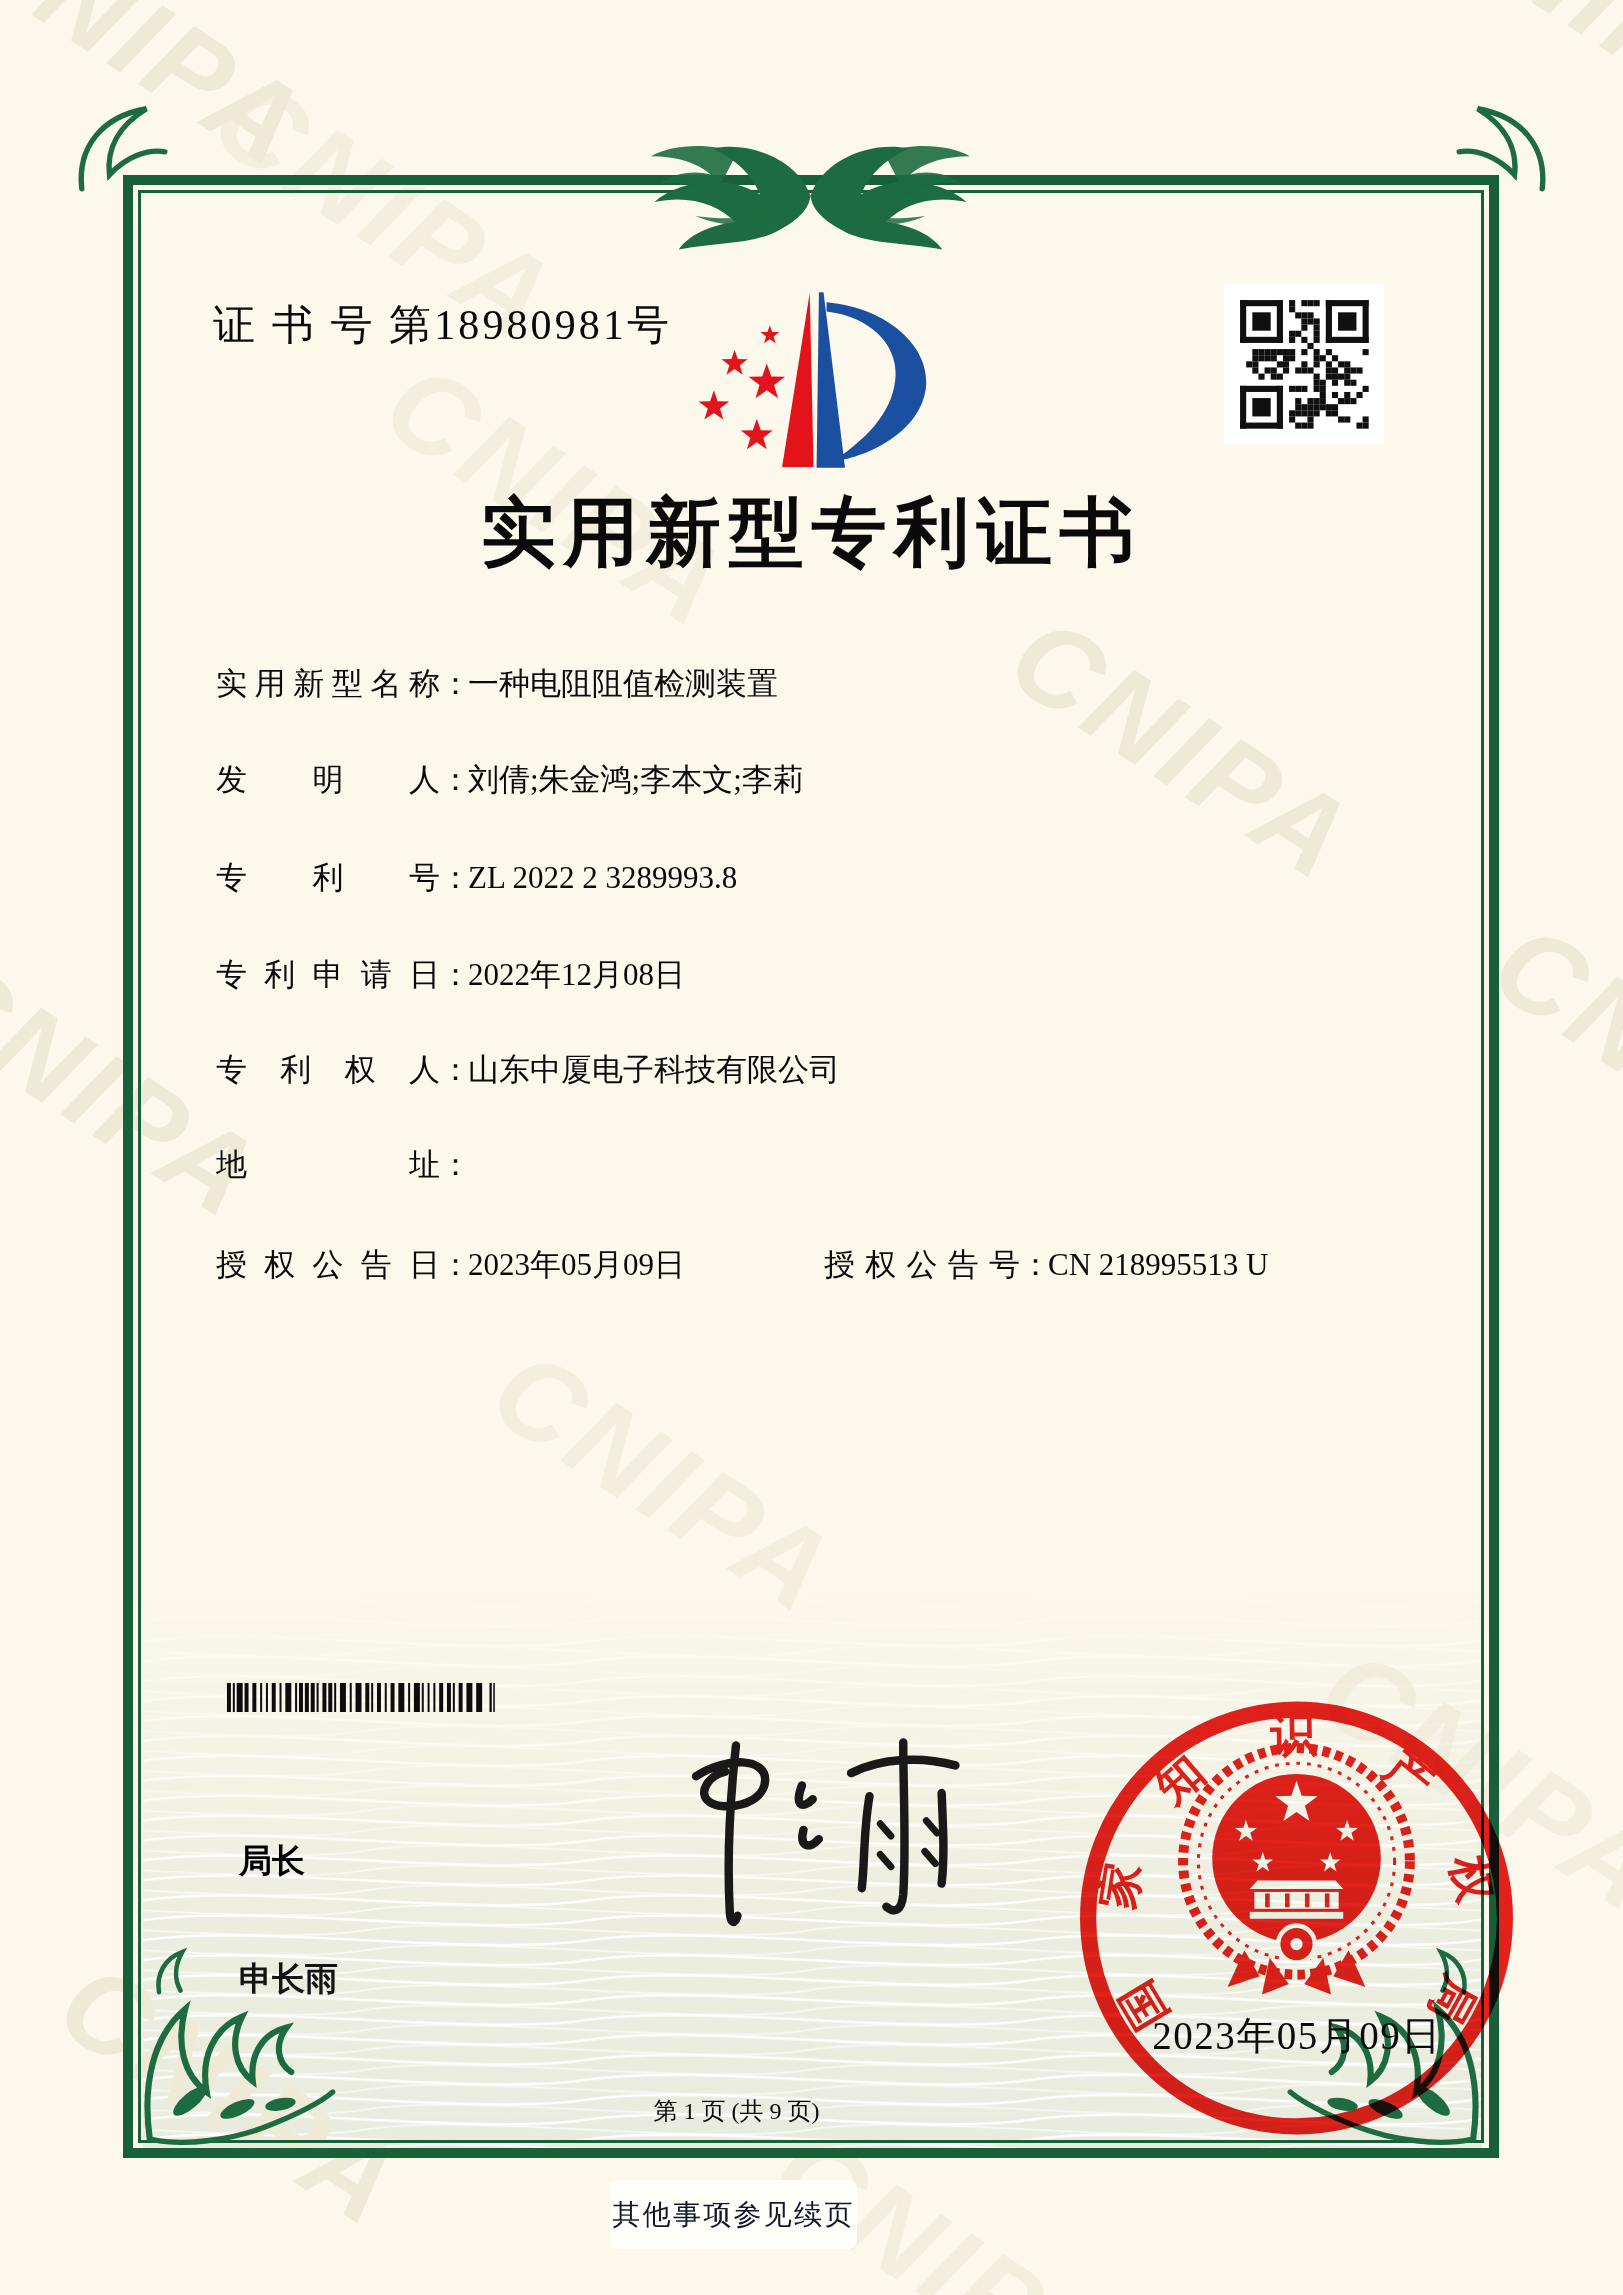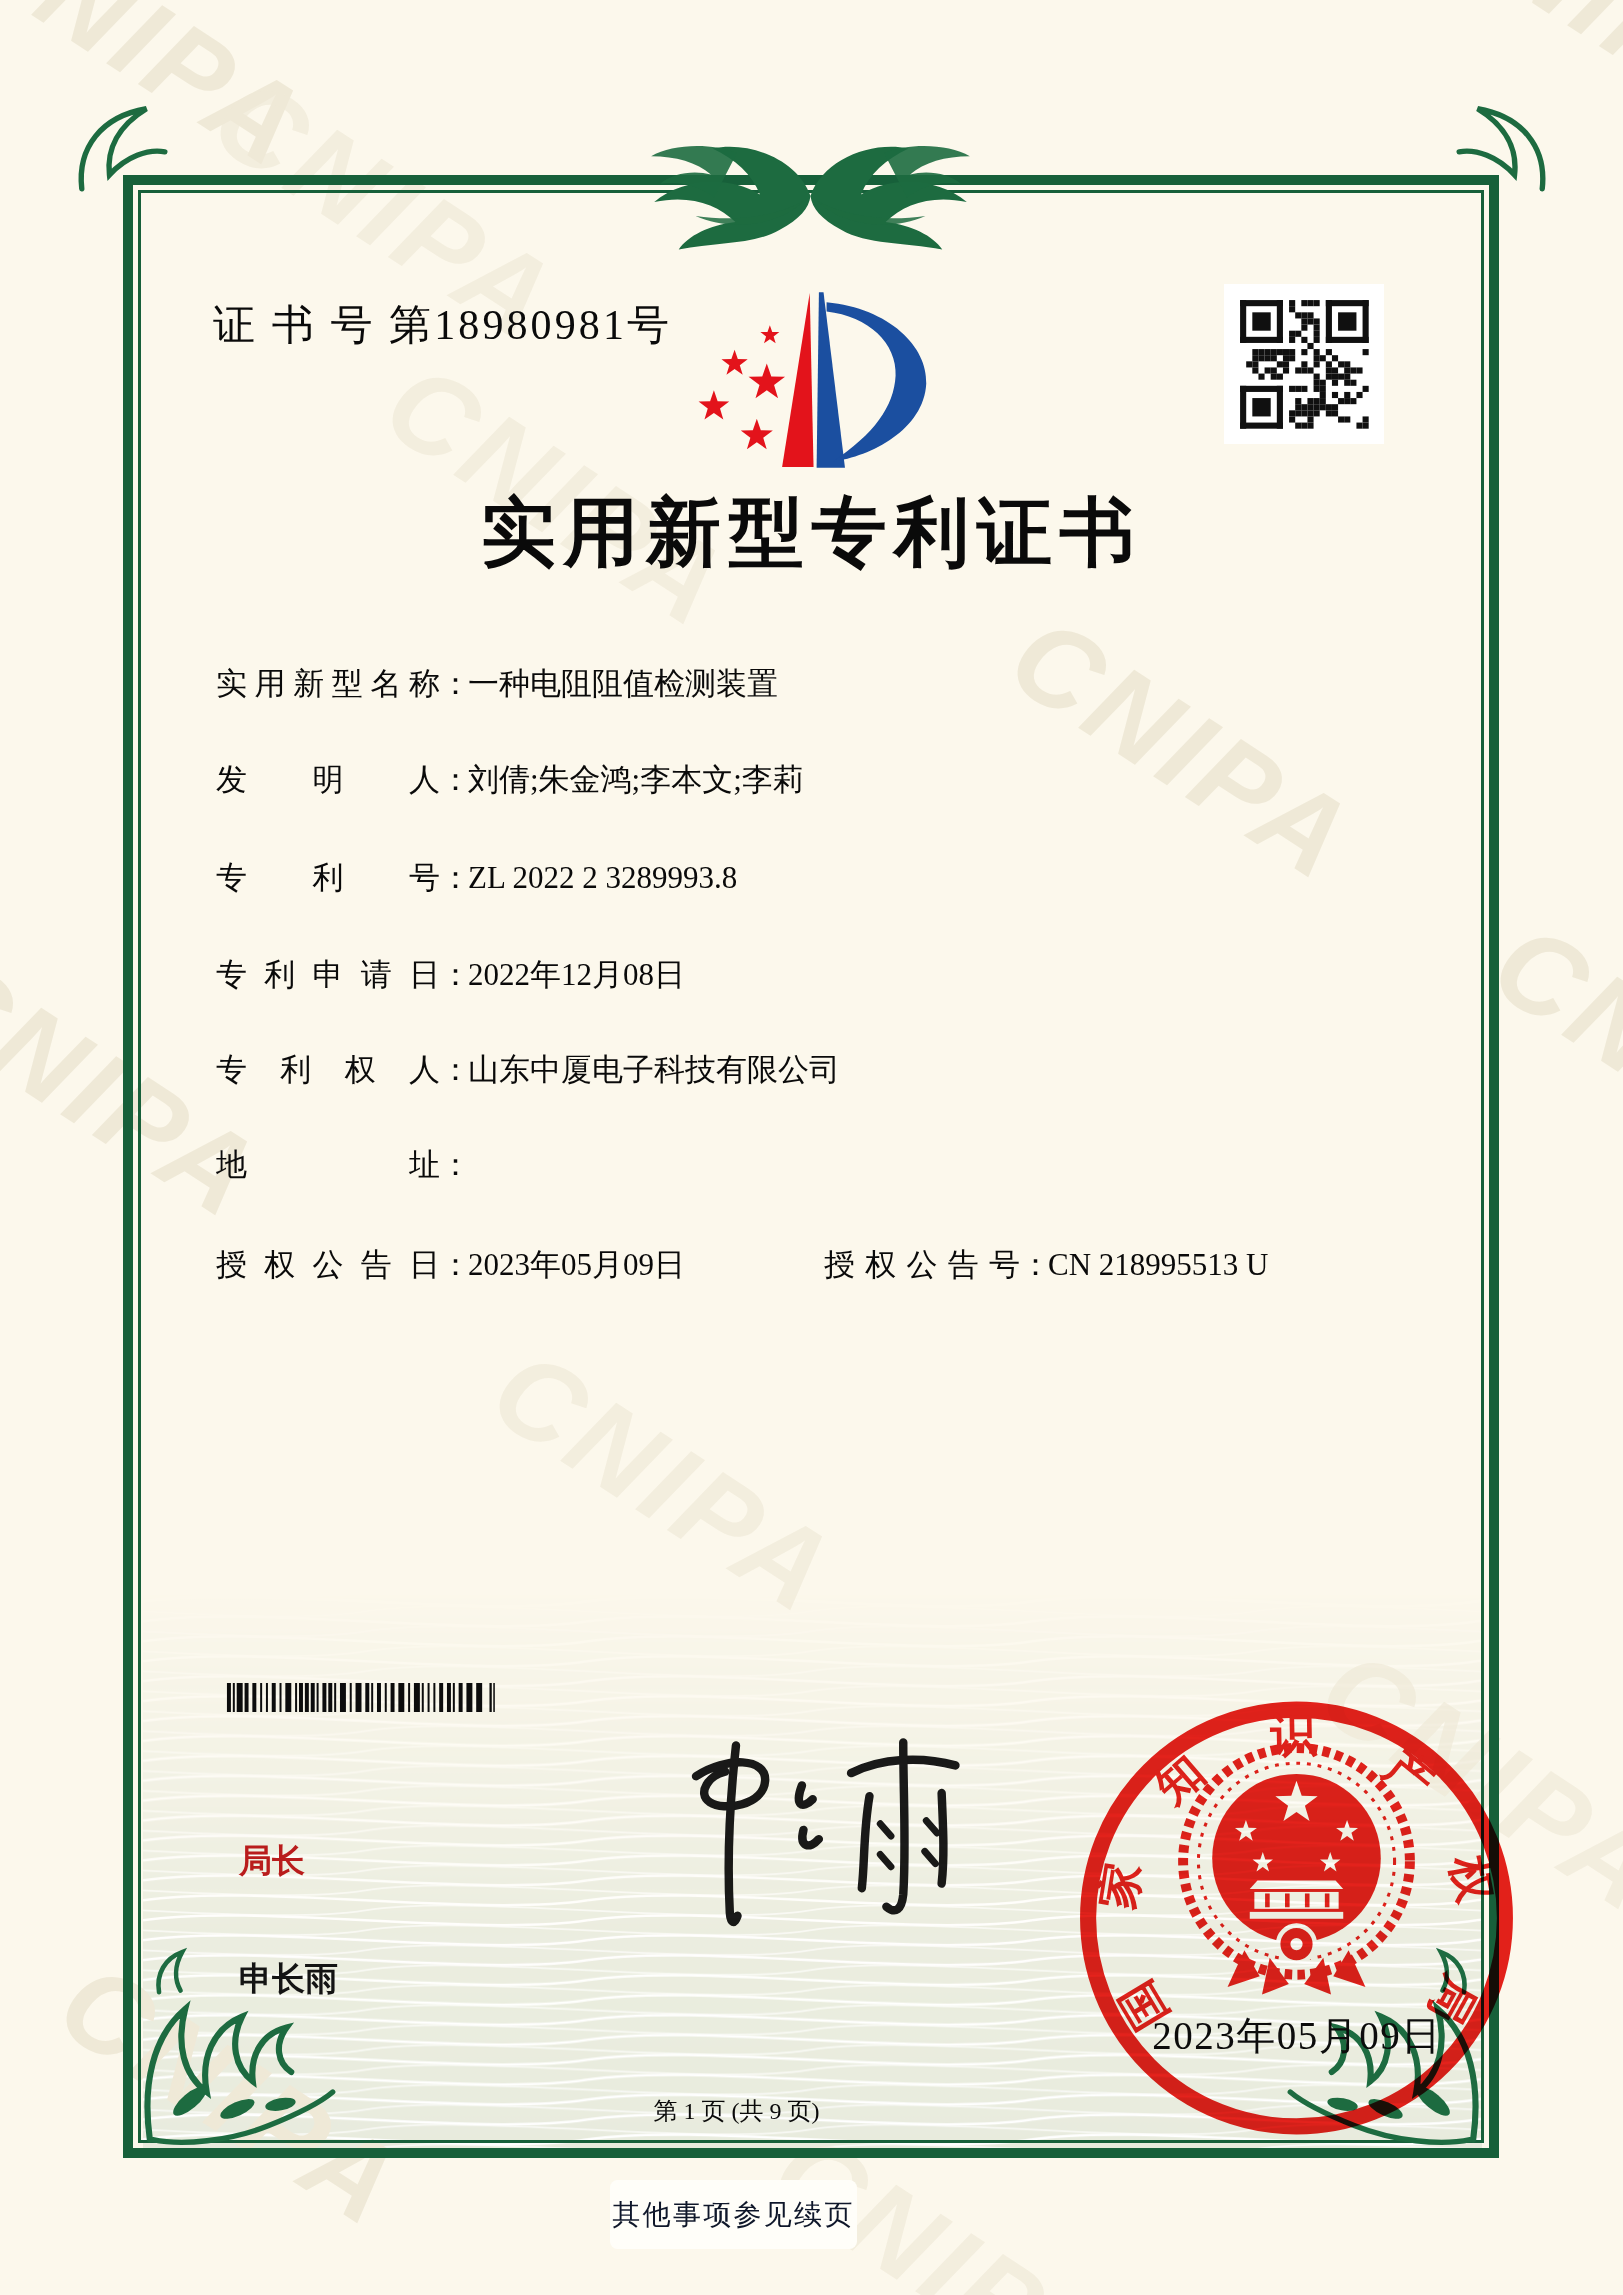--- a/index.html
+++ b/index.html
@@ -40,21 +40,21 @@
 
   
   .paras{position:absolute;left:196px;top:1336px;width:1173px;z-index:4;
          font-size:28px;line-height:46px;text-align:justify;}
   .paras p{margin:0;text-indent:55px;}
   .paras p + p{margin-top:46px;}
 
   .barcode{position:absolute;left:225px;top:1683px;width:271px;height:29px;z-index:4;}
 
   .director-title{position:absolute;left:239px;top:1839px;z-index:4;
-        font-family:"Liberation Sans","DejaVu Sans",sans-serif;font-weight:700;font-size:33px;color:#b91c1c;}
+        font-family:"Liberation Sans","DejaVu Sans",sans-serif;font-weight:700;font-size:33px;color:#000000;}
   .director-name{position:absolute;left:239px;top:1920px;z-index:4;
         font-family:"Liberation Sans","DejaVu Sans",sans-serif;font-weight:700;font-size:33px;color:#141414;margin-top:37px;}
   .sig{position:absolute;left:650px;top:1730px;width:330px;height:209px;z-index:5;mix-blend-mode:multiply;}
 
   .seal{position:absolute;left:1072px;top:1691px;width:449px;height:454px;z-index:5;
         mix-blend-mode:multiply;opacity:.96;}
   .seal text{font-family:"Liberation Serif","DejaVu Serif",serif;font-weight:700;font-size:60px;
         fill:#e41912;text-anchor:middle;dominant-baseline:central;}
   .seal-date{position:absolute;left:1073px;top:2009px;width:448px;text-align:center;z-index:6;
         font-size:39px;letter-spacing:1.5px;color:#0c0c0c;}

